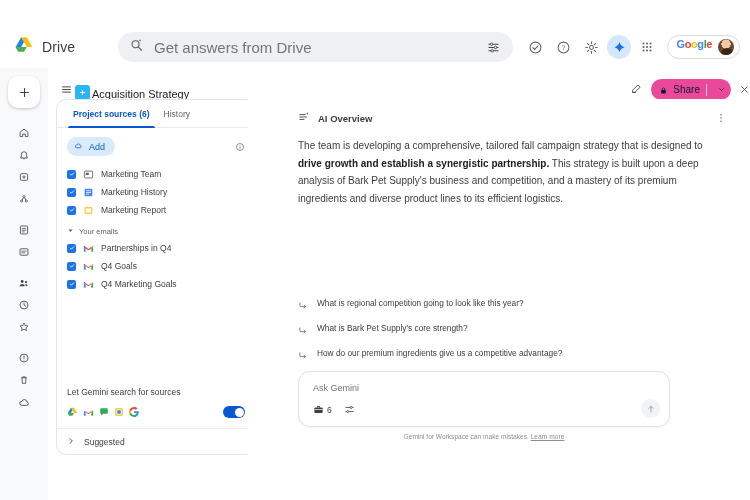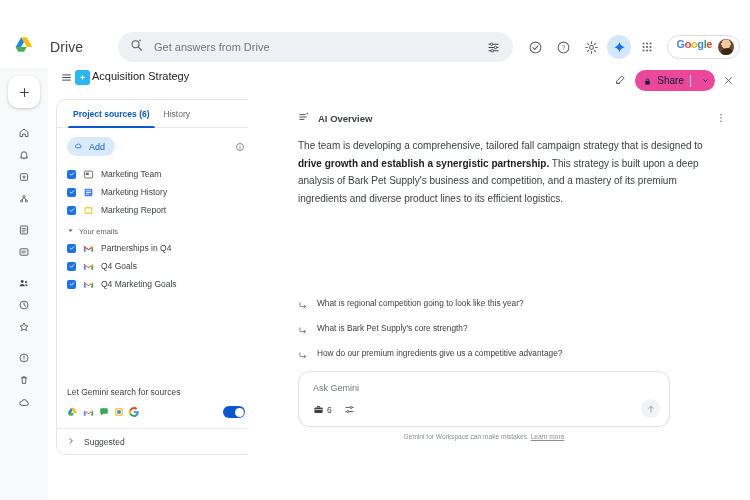--- a/index.html
+++ b/index.html
@@ -10,28 +10,28 @@
     overflow: hidden;
   }
   .screen { position: relative; width: 750px; height: 500px; background: #fff; }
 
   
   .topbar {
     position: absolute; left: 0; top: 26px; width: 750px; height: 42px;
     display: flex; align-items: center; background: #fff;
   }
   .brand { display: flex; align-items: center; gap: 8px; width: 118px; padding-left: 14px; }
-  .brand-label { font-size: 14px; color: #3c4043; letter-spacing: .1px; margin-left: 8px; }
+  .brand-label { font-size: 14px; color: #3c4043; letter-spacing: .1px; }
 
   .searchwrap {
     flex: 0 0 auto; width: 395px; height: 30px;
     background: #eef0f4; border-radius: 16px;
     display: flex; align-items: center; padding: 0 10px 0 12px; gap: 10px;
   }
-  .search-input-txt { flex: 1; font-size: 11px; color: #70757a; }
+  .search-input-txt { flex: 1; font-size: 15px; color: #70757a; }
   .tune-btn { width: 20px; height: 20px; display: flex; align-items: center; justify-content: center; }
 
   .topright { display: flex; align-items: center; gap: 4px; margin-left: auto; padding-right: 10px; }
   .ic-btn {
     width: 24px; height: 24px; border-radius: 50%;
     display: flex; align-items: center; justify-content: center;
   }
   .ic-btn.sparkle { background: #d3e7fd; }
   .gchip {
     display: flex; gap: 5px;
@@ -60,21 +60,21 @@
     width: 32px; height: 32px; border-radius: 10px; background: #fff;
     box-shadow: 0 1px 3px rgba(60,64,67,.28); display: flex;
     align-items: center; justify-content: center; margin-bottom: 14px;
   }
   .rail-ic { width: 30px; height: 22px; display: flex; align-items: center; justify-content: center; }
   .rail-gap { height: 9px; }
 
   
   .projhdr {
     position: absolute; left: 48px; top: 70px; width: 702px; height: 30px;
-    display: flex; align-items: flex-start; padding: 0 16px 0 12px; gap: 2px; background: #fff;
+    display: flex; align-items: flex-end; padding: 0 0 0 12px; gap: 2px; background: #fff;
   }
   .proj-icon {
     width: 15px; height: 15px; border-radius: 3px;
     background: #29b6f6; display: flex; align-items: center; justify-content: center;
   }
   .proj-title { font-size: 11px; color: #202124; }
   .hdr-right { margin-left: auto; display: flex; align-items: center; gap: 8px; }
   .share-btn {
     display: flex; align-items: center; background: #ec4899; border-radius: 14px;
     height: 21px; padding: 0 2px 0 8px; gap: 5px;

